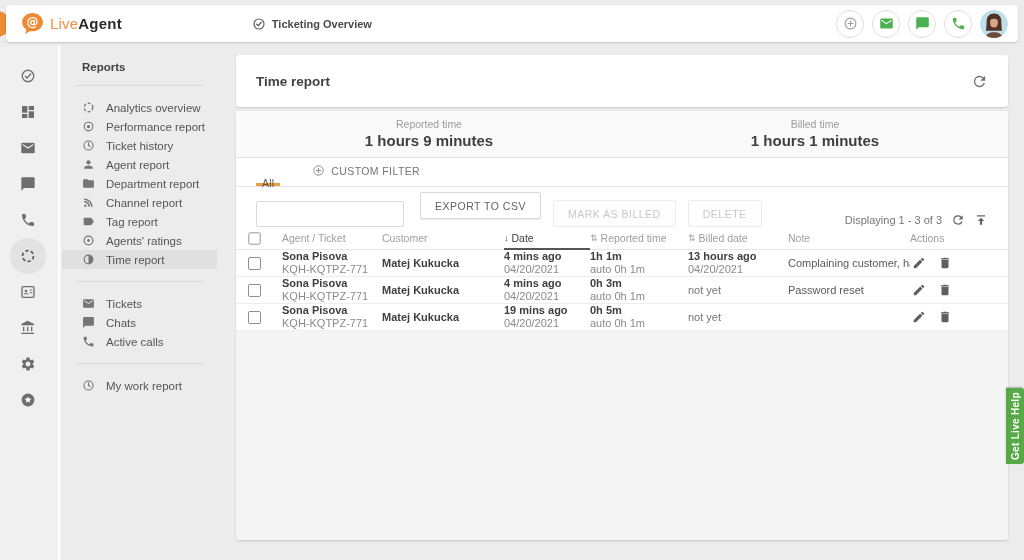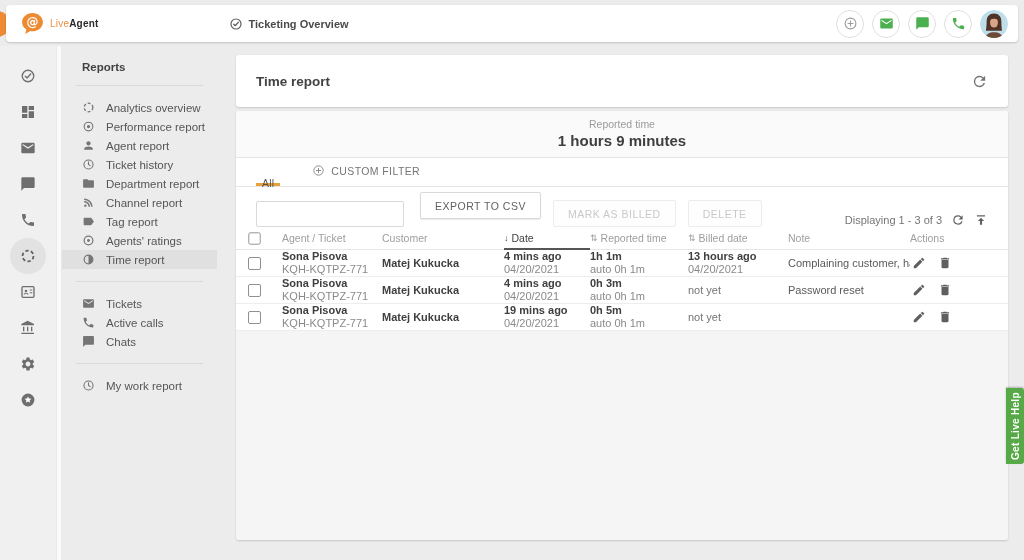--- a/index.html
+++ b/index.html
@@ -7,21 +7,21 @@
   body { background:#ececec; font-family:"Liberation Sans", sans-serif; overflow:hidden; position:relative; color:#3f3f3f; }
   .icon { display:inline-flex; }
   .icon svg { display:block; }
 
   
   .edge-logo { position:absolute; left:-16px; top:11px; width:26px; height:26px; border-radius:50%; background:#ED8A32; z-index:0; }
   .topbar { position:absolute; left:6px; right:6px; top:5px; height:37px; background:#fff; border-radius:4px;
             box-shadow:0 1px 2px rgba(0,0,0,.18); display:flex; align-items:center; padding:0 10px 0 14px; z-index:1; }
   .brand { display:flex; align-items:center; gap:5px; }
   .brand .bubble { width:25px; height:25px; }
-  .brand-text { font-size:10px; letter-spacing:.2px; }
+  .brand-text { font-size:15px; letter-spacing:.2px; }
   .brand-live { color:#F09140; font-weight:400; }
   .brand-agent { color:#2b2b2b; font-weight:700; }
   .topnav { display:flex; align-items:center; gap:6px; margin-left:130px; color:#4a4a4a; }
   .topnav .icon { width:14px; height:14px; color:#5a5a5a; }
   .topnav-label { font-size:11px; font-weight:700; }
   .topbar-actions { margin-left:auto; display:flex; align-items:center; gap:8px; }
   .circle-btn { width:28px; height:28px; border-radius:50%; background:#fff; border:1px solid #e0e0e0;
                 display:flex; align-items:center; justify-content:center; cursor:pointer; }
   .circle-btn .icon { width:15px; height:15px; }
   .circle-btn.avatar { border:none; overflow:hidden; }
@@ -254,37 +254,37 @@
             <svg viewBox="0 0 24 24" width="100%" height="100%">
               <circle cx="12" cy="12" r="8" fill="none" stroke="currentColor" stroke-width="2"></circle>
               <circle cx="12" cy="12" r="3" fill="currentColor"></circle>
             </svg>
           </span>
           <span>Performance report</span>
         </div>
         <div class="sb-item">
           <span class="icon">
             <svg viewBox="0 0 24 24" width="100%" height="100%">
-              <path fill="currentColor" d="M12 12c2.21 0 4-1.79 4-4s-1.79-4-4-4-4 1.79-4 4 1.79 4 4 4zm0 2c-2.67 0-8 1.34-8 4v2h16v-2c0-2.66-5.33-4-8-4z"></path>
-            </svg>
-          </span>
-          <span>Agent report</span>
-        </div>
-        <div class="sb-item">
-          <span class="icon">
-            <svg viewBox="0 0 24 24" width="100%" height="100%">
               <circle cx="12" cy="12" r="8.4" fill="none" stroke="currentColor" stroke-width="2"></circle>
               <path d="M12 7.2V12l3.1 2.1" fill="none" stroke="currentColor" stroke-width="2" stroke-linecap="round"></path>
             </svg>
           </span>
           <span>Ticket history</span>
         </div>
         <div class="sb-item">
           <span class="icon">
             <svg viewBox="0 0 24 24" width="100%" height="100%">
+              <path fill="currentColor" d="M12 12c2.21 0 4-1.79 4-4s-1.79-4-4-4-4 1.79-4 4 1.79 4 4 4zm0 2c-2.67 0-8 1.34-8 4v2h16v-2c0-2.66-5.33-4-8-4z"></path>
+            </svg>
+          </span>
+          <span>Agent report</span>
+        </div>
+        <div class="sb-item">
+          <span class="icon">
+            <svg viewBox="0 0 24 24" width="100%" height="100%">
               <path fill="currentColor" d="M10 4H4c-1.1 0-2 .9-2 2v12c0 1.1.9 2 2 2h16c1.1 0 2-.9 2-2V8c0-1.1-.9-2-2-2h-8l-2-2z"></path>
             </svg>
           </span>
           <span>Department report</span>
         </div>
         <div class="sb-item">
           <span class="icon">
             <svg viewBox="0 0 24 24" width="100%" height="100%">
               <circle cx="6.2" cy="17.8" r="2.2" fill="currentColor"></circle>
               <path fill="currentColor" d="M4 9.1v2.8c4.5 0 8.1 3.6 8.1 8.1h2.8C14.9 14 10 9.1 4 9.1zM4 4.4v2.8c7 0 12.8 5.7 12.8 12.8h2.8C19.6 11.4 12.6 4.4 4 4.4z"></path>
@@ -325,32 +325,32 @@
           <span class="icon">
             <svg viewBox="0 0 24 24" width="100%" height="100%">
               <path fill="currentColor" d="M20 4H4c-1.1 0-2 .9-2 2v12c0 1.1.9 2 2 2h16c1.1 0 2-.9 2-2V6c0-1.1-.9-2-2-2zm0 4l-8 5-8-5V6l8 5 8-5v2z"></path>
             </svg>
           </span>
           <span>Tickets</span>
         </div>
         <div class="sb-item">
           <span class="icon">
             <svg viewBox="0 0 24 24" width="100%" height="100%">
+              <path fill="currentColor" d="M20 2H4c-1.1 0-2 .9-2 2v18l4-4h14c1.1 0 2-.9 2-2V4c0-1.1-.9-2-2-2z"></path>
+            </svg>
+          </span>
+          <span>Chats</span>
+        </div>
+        <div class="sb-item">
+          <span class="icon">
+            <svg viewBox="0 0 24 24" width="100%" height="100%">
               <path fill="currentColor" d="M6.62 10.79c1.44 2.83 3.76 5.14 6.59 6.59l2.2-2.2c.27-.27.67-.36 1.02-.24 1.12.37 2.33.57 3.57.57.55 0 1 .45 1 1V20c0 .55-.45 1-1 1-9.39 0-17-7.61-17-17 0-.55.45-1 1-1h3.5c.55 0 1 .45 1 1 0 1.25.2 2.45.57 3.57.11.35.03.74-.25 1.02l-2.2 2.2z"></path>
             </svg>
           </span>
           <span>Active calls</span>
-        </div>
-        <div class="sb-item">
-          <span class="icon">
-            <svg viewBox="0 0 24 24" width="100%" height="100%">
-              <path fill="currentColor" d="M20 2H4c-1.1 0-2 .9-2 2v18l4-4h14c1.1 0 2-.9 2-2V4c0-1.1-.9-2-2-2z"></path>
-            </svg>
-          </span>
-          <span>Chats</span>
         </div>
       </div>
       <div class="sb-divider"></div>
       <div class="sb-group">
         <div class="sb-item">
           <span class="icon">
             <svg viewBox="0 0 24 24" width="100%" height="100%">
               <circle cx="12" cy="12" r="8.4" fill="none" stroke="currentColor" stroke-width="2"></circle>
               <path d="M12 7.2V12l3.1 2.1" fill="none" stroke="currentColor" stroke-width="2" stroke-linecap="round"></path>
             </svg>
@@ -368,20 +368,24 @@
         <svg viewBox="0 0 24 24" width="100%" height="100%">
           <path fill="currentColor" d="M17.65 6.35A7.95 7.95 0 0 0 12 4a8 8 0 1 0 7.73 10h-2.08A6 6 0 1 1 12 6c1.66 0 3.16.68 4.24 1.76L13 11h7V4l-2.35 2.35z"></path>
         </svg>
       </span>
   </div>
   <div class="card main-body">
     <div class="stats">
       <div class="stat">
         <div class="stat-label">Reported time</div>
         <div class="stat-value">1 hours 9 minutes</div>
+      </div>
+      <div class="stat">
+        <div class="stat-label">Billed time</div>
+        <div class="stat-value">1 hours 1 minutes</div>
       </div>
     </div>
     <div class="tabs">
       <div class="tab active">
         <span>All</span>
       </div>
       <div class="tab">
         <span class="icon">
             <svg viewBox="0 0 24 24" width="100%" height="100%">
               <circle cx="12" cy="12" r="8.6" fill="none" stroke="currentColor" stroke-width="1.8"></circle>

